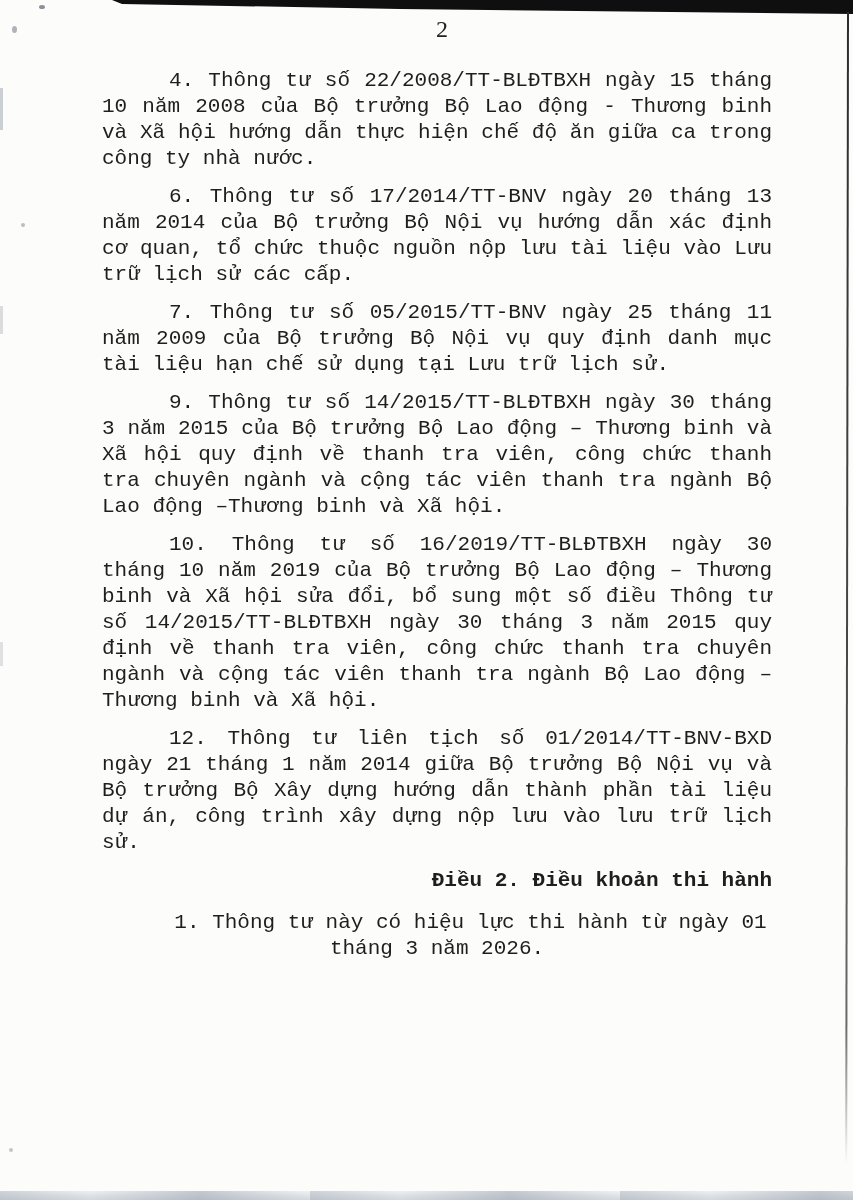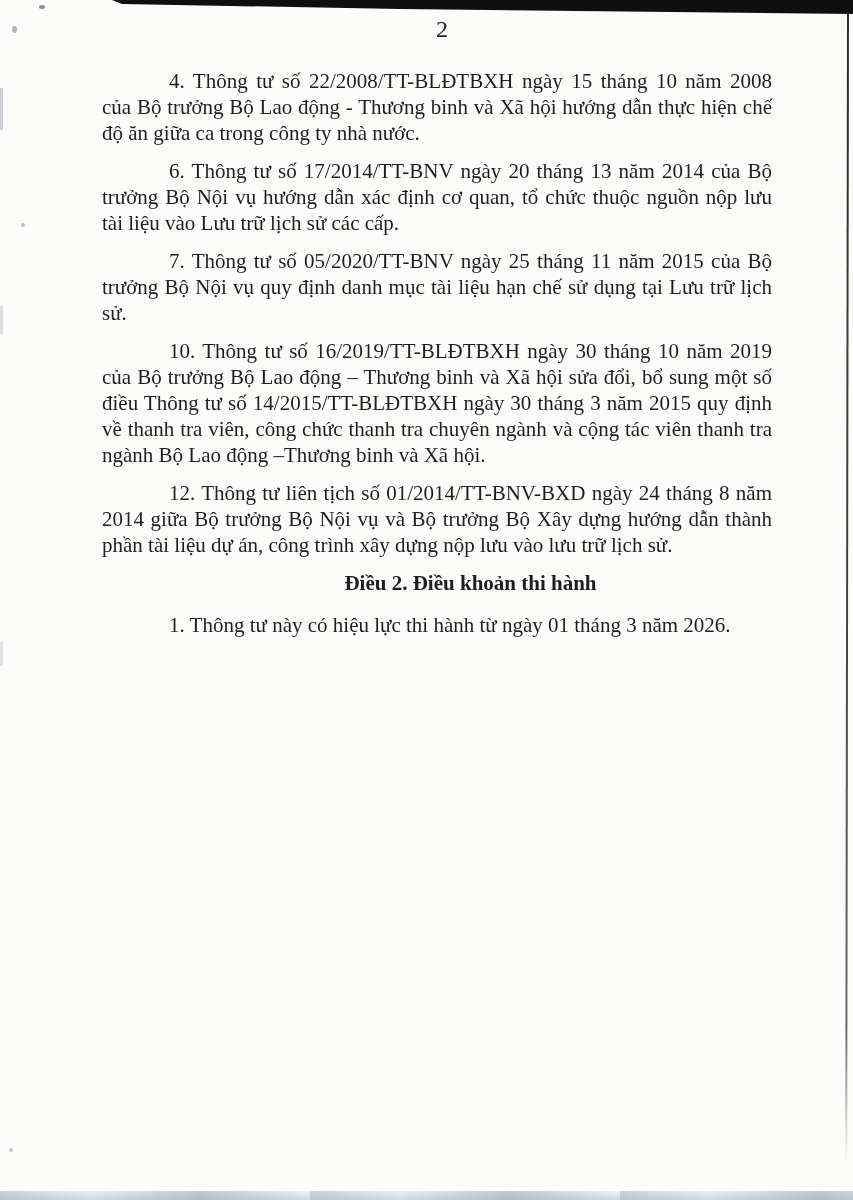--- a/index.html
+++ b/index.html
@@ -62,30 +62,31 @@
     left: 102px; top: 68px;
     width: 670px;
     font-size: 21px;
     line-height: 26px;
     text-align: justify;
     color: #1e1e1e;
   }
   .content p {
     margin: 0 0 12px 0;
     text-indent: 67px;
+    font-family: Liberation Mono, monospace;
   }
   .content p.heading {
     font-weight: bold;
-    text-align: center;
+    text-align: right;
     margin-top: 2px;
     margin-bottom: 12px;
   }
   .content p.closing {
     margin-top: 16px;
-    text-align: left;
+    text-align: center;
   }
 </style>
 </head>
 <body>
 
 <div class="scan-top"></div>
 <div class="scan-right"></div>
 <div class="scan-bottom"></div>
 <div class="speck s1"></div>
 <div class="speck s2"></div>
@@ -93,18 +94,19 @@
 <div class="speck s4"></div>
 <div class="edge-streak e1"></div>
 <div class="edge-streak e2"></div>
 <div class="edge-streak e3"></div>
 
 <div class="page-number">2</div>
 
 <div class="content">
   <p>4. Thông tư số 22/2008/TT-BLĐTBXH ngày 15 tháng 10 năm 2008 của Bộ trưởng Bộ Lao động - Thương binh và Xã hội hướng dẫn thực hiện chế độ ăn giữa ca trong công ty nhà nước.</p>
   <p>6. Thông tư số 17/2014/TT-BNV ngày 20 tháng 13 năm 2014 của Bộ trưởng Bộ Nội vụ hướng dẫn xác định cơ quan, tổ chức thuộc nguồn nộp lưu tài liệu vào Lưu trữ lịch sử các cấp.</p>
-  <p>7. Thông tư số 05/2020/TT-BNV ngày 25 tháng 11 năm 2015 của Bộ trưởng Bộ Nội vụ quy định danh mục tài liệu hạn chế sử dụng tại Lưu trữ lịch sử.</p>
+  <p>7. Thông tư số 05/2015/TT-BNV ngày 25 tháng 11 năm 2009 của Bộ trưởng Bộ Nội vụ quy định danh mục tài liệu hạn chế sử dụng tại Lưu trữ lịch sử.</p>
+  <p>9. Thông tư số 14/2015/TT-BLĐTBXH ngày 30 tháng 3 năm 2015 của Bộ trưởng Bộ Lao động – Thương binh và Xã hội quy định về thanh tra viên, công chức thanh tra chuyên ngành và cộng tác viên thanh tra ngành Bộ Lao động –Thương binh và Xã hội.</p>
   <p>10. Thông tư số 16/2019/TT-BLĐTBXH ngày 30 tháng 10 năm 2019 của Bộ trưởng Bộ Lao động – Thương binh và Xã hội sửa đổi, bổ sung một số điều Thông tư số 14/2015/TT-BLĐTBXH ngày 30 tháng 3 năm 2015 quy định về thanh tra viên, công chức thanh tra chuyên ngành và cộng tác viên thanh tra ngành Bộ Lao động –Thương binh và Xã hội.</p>
-  <p>12. Thông tư liên tịch số 01/2014/TT-BNV-BXD ngày 24 tháng 8 năm 2014 giữa Bộ trưởng Bộ Nội vụ và Bộ trưởng Bộ Xây dựng hướng dẫn thành phần tài liệu dự án, công trình xây dựng nộp lưu vào lưu trữ lịch sử.</p>
+  <p>12. Thông tư liên tịch số 01/2014/TT-BNV-BXD ngày 21 tháng 1 năm 2014 giữa Bộ trưởng Bộ Nội vụ và Bộ trưởng Bộ Xây dựng hướng dẫn thành phần tài liệu dự án, công trình xây dựng nộp lưu vào lưu trữ lịch sử.</p>
   <p class="heading">Điều 2. Điều khoản thi hành</p>
   <p class="closing">1. Thông tư này có hiệu lực thi hành từ ngày 01 tháng 3 năm 2026.</p>
 </div>
 
 </body></html>

